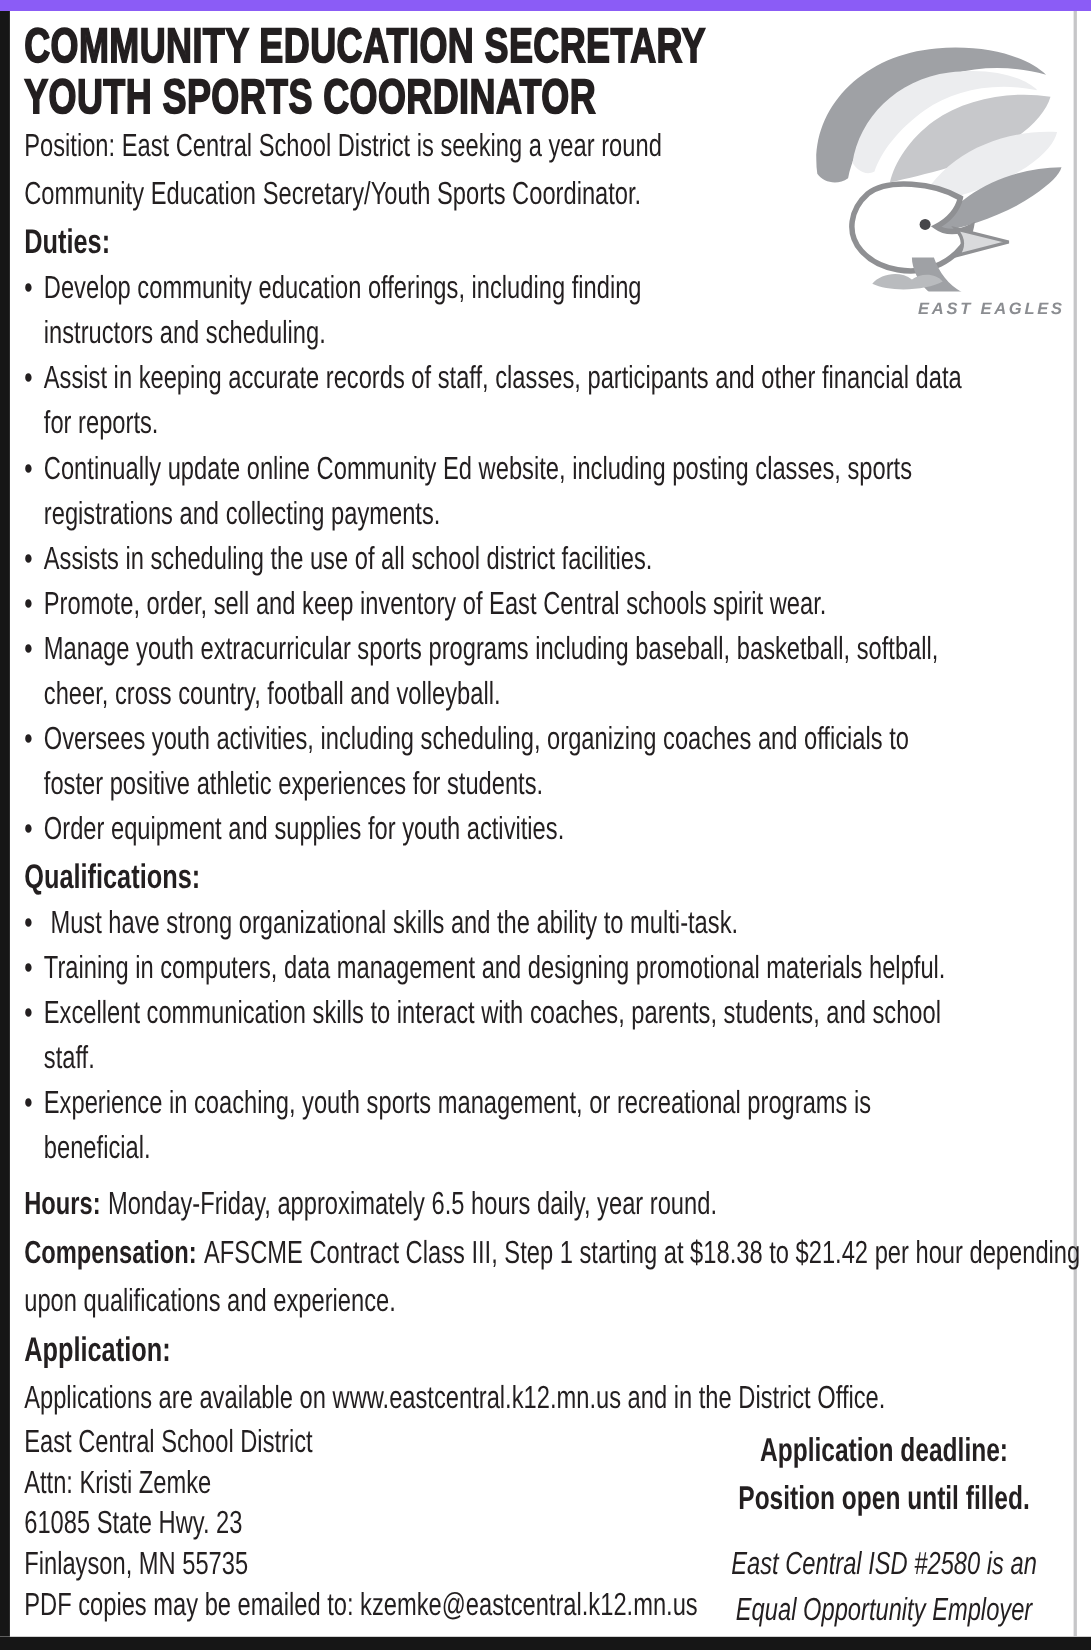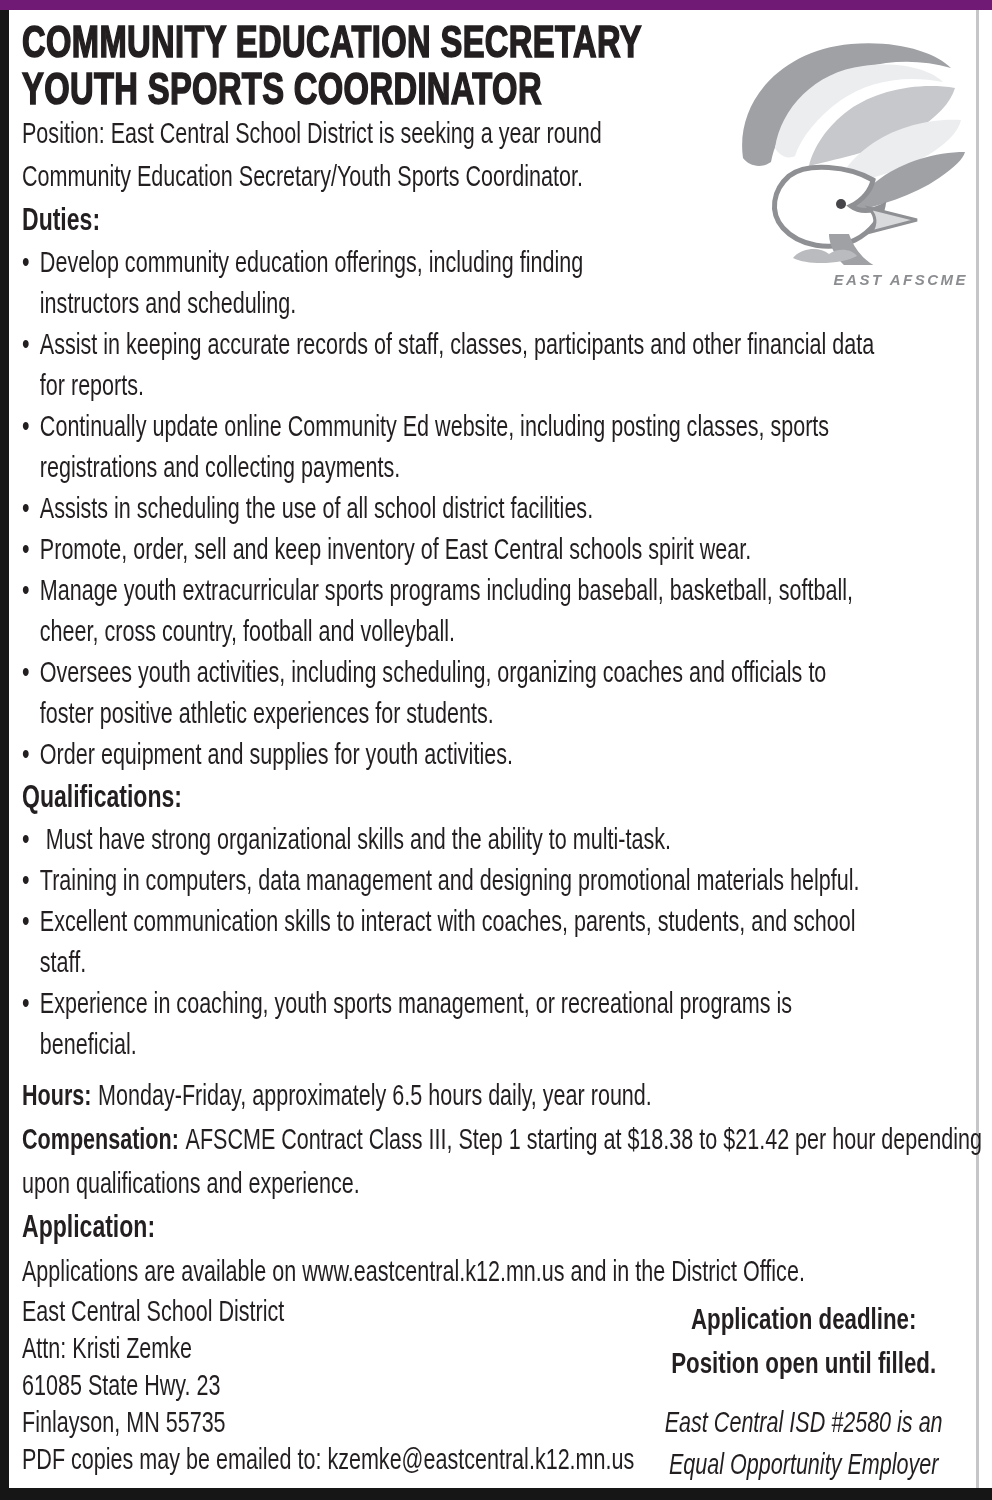--- a/index.html
+++ b/index.html
@@ -1,19 +1,19 @@
 <!DOCTYPE html>
 <html><head>
 <meta charset="utf-8">
 <style>
   html,body { margin:0; padding:0; background:#ffffff; }
   .page {
     position:relative; width:992px; height:1500px; overflow:hidden;
     background:#ffffff; font-family:"Liberation Sans", sans-serif; color:#231f20;
-    border-top:10px solid #701a75; border-bottom:12px solid #161616;
+    border-top:10px solid #8b5cf6; border-bottom:12px solid #161616;
     box-sizing:border-box;
   }
   .leftbar  { position:absolute; left:0; top:0; bottom:0; width:9px; background:#161616; }
   .rightline{ position:absolute; right:13px; top:0; bottom:0; width:3px; background:#c6c6c8; }
 
   
   .content {
     position:absolute; left:22px; top:8px; width:1280px;
     transform:scaleX(0.743); transform-origin:left top;
   }
@@ -151,15 +151,15 @@
       <path d="M52,118 C58,78 92,42 140,36 C178,31 208,40 220,52 C180,44 144,52 118,70 C94,87 78,108 72,126 C64,130 56,125 52,118 Z" fill="#ecedef"></path>
       <path d="M232,58 C196,52 154,60 126,80 C104,96 90,118 86,136 C118,128 158,120 190,102 C214,88 228,72 232,58 Z" fill="#c7c8cb"></path>
       <path d="M238,90 C206,88 170,98 146,116 C128,129 116,146 112,158 C144,150 182,140 210,122 C228,110 236,99 238,90 Z" fill="#ecedef"></path>
       <path d="M242,122 C212,122 180,132 158,148 C142,159 132,172 128,182 C156,176 190,166 216,148 C232,137 240,129 242,122 Z" fill="#9fa1a5"></path>
       <path d="M66,146 C50,160 46,182 60,198 C76,216 108,222 132,210 C148,202 158,188 160,176 C148,182 136,182 128,176 C140,170 148,160 150,150 C126,136 84,132 66,146 Z" fill="#ffffff" stroke="#8f9093" stroke-width="5"></path>
       <circle cx="118" cy="174" r="5" fill="#46464a"></circle>
       <path d="M146,178 L194,190 L148,202 C154,194 153,186 146,178 Z" fill="#d9dadc" stroke="#8f9093" stroke-width="3"></path>
       <path d="M126,204 C134,228 154,242 180,244 C162,252 138,250 122,236 C112,227 106,214 106,204 Z" fill="#9fa1a5"></path>
       <path d="M70,228 C78,218 96,216 106,224 C114,218 128,218 134,226 C120,234 86,236 70,228 Z" fill="#b9bbbe"></path>
     </svg>
-    <div class="logo-sub">EAST AFSCME</div>
+    <div class="logo-sub">EAST EAGLES</div>
   </div>
 </div>
 
 </body></html>

